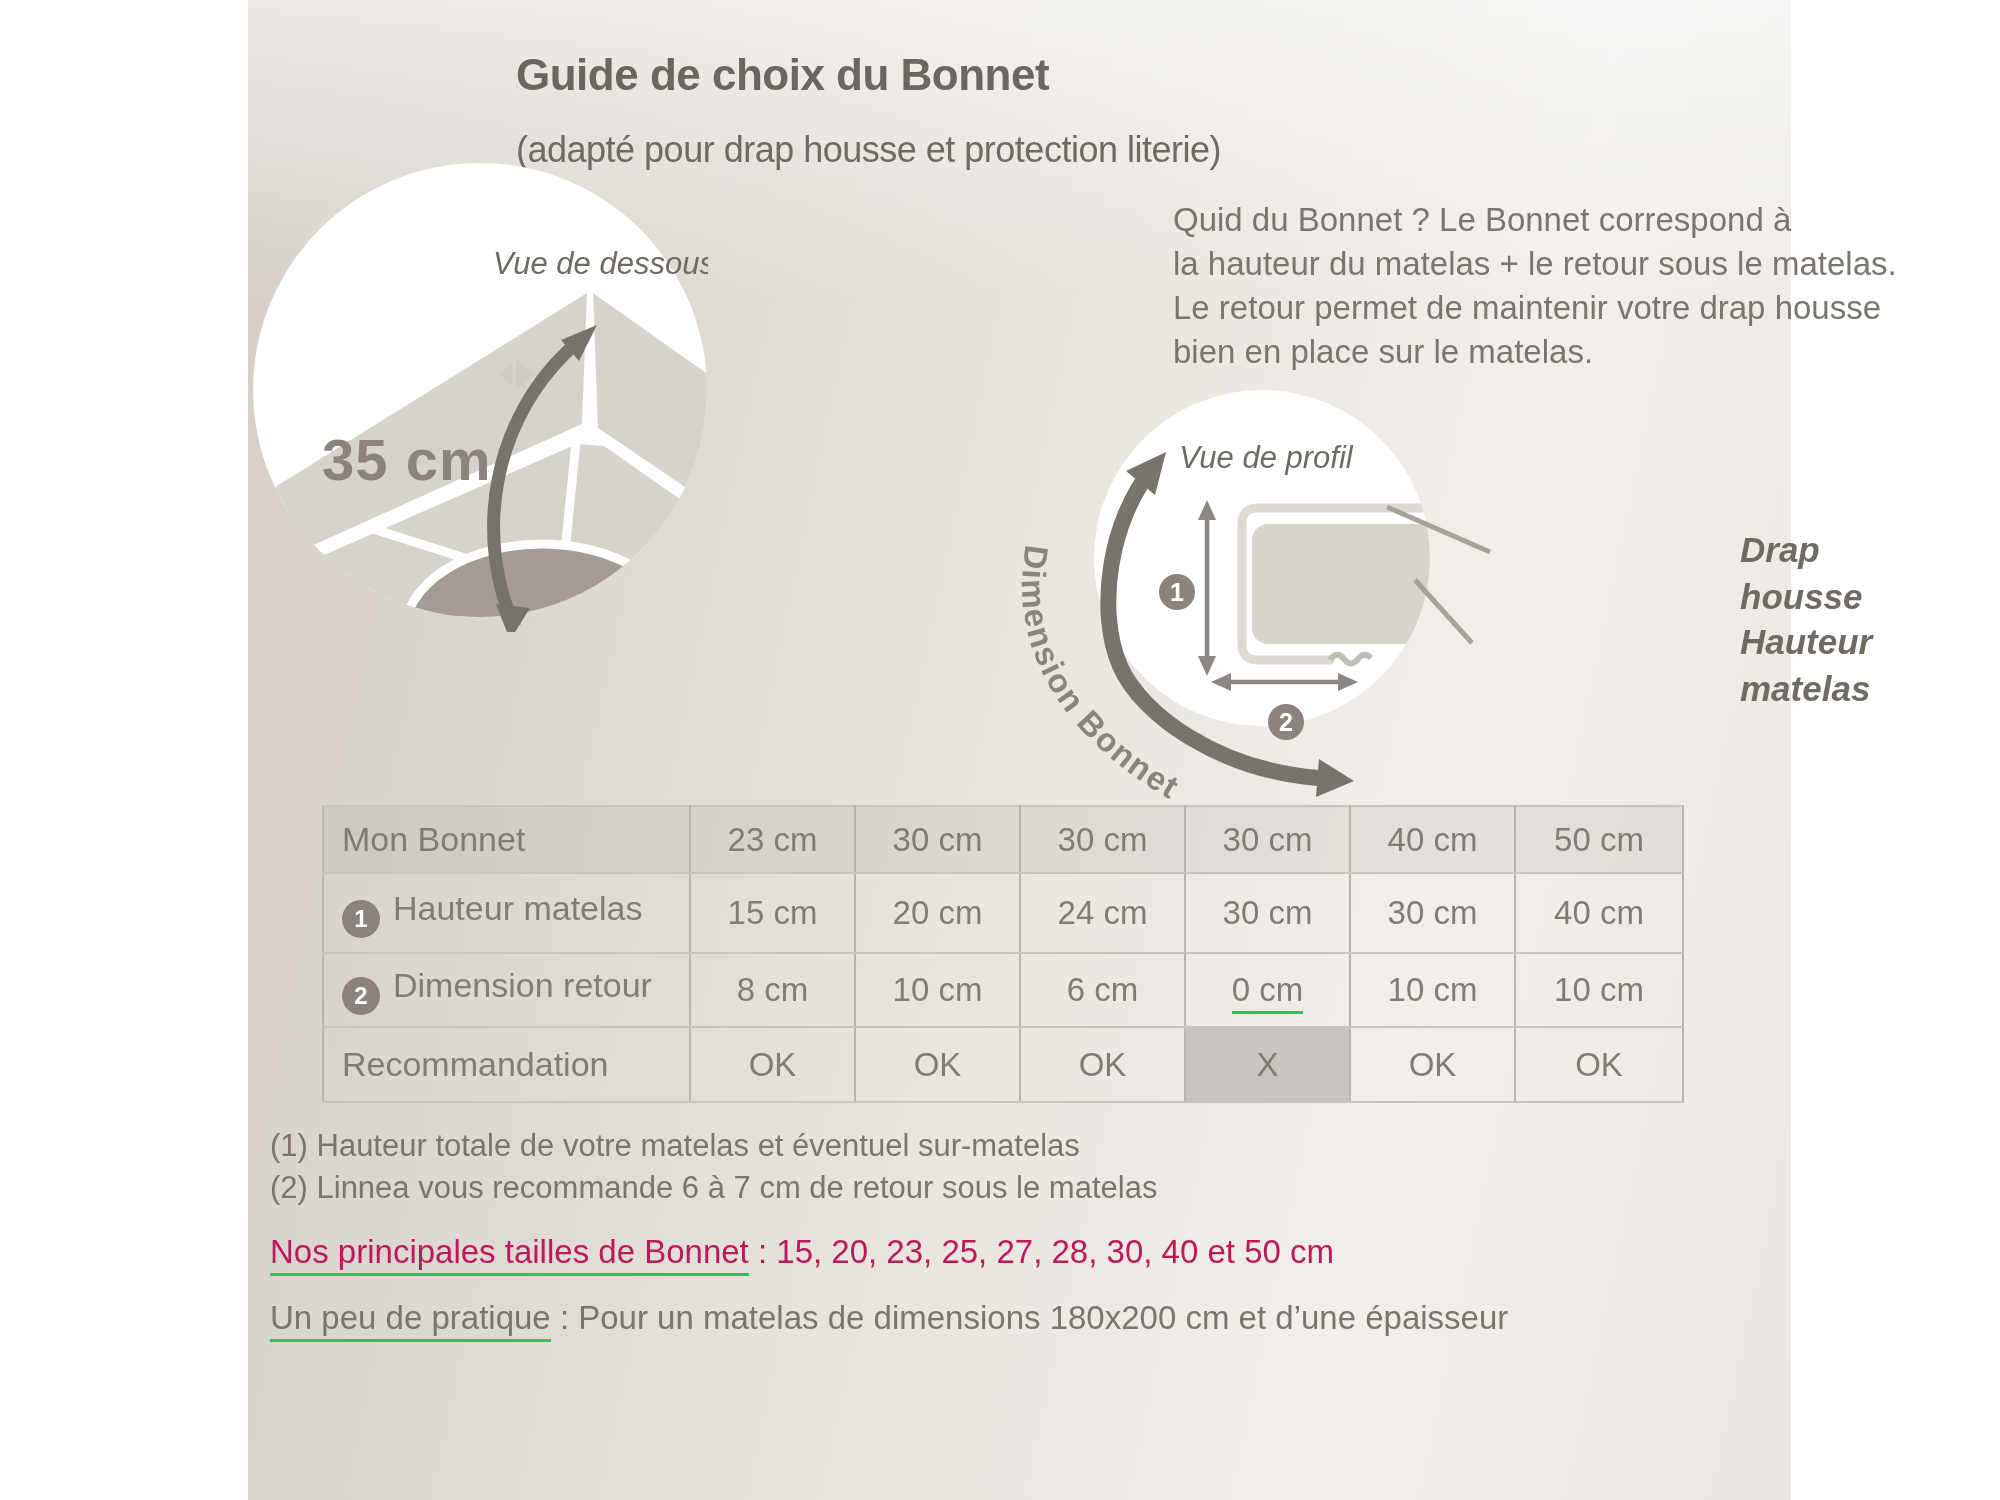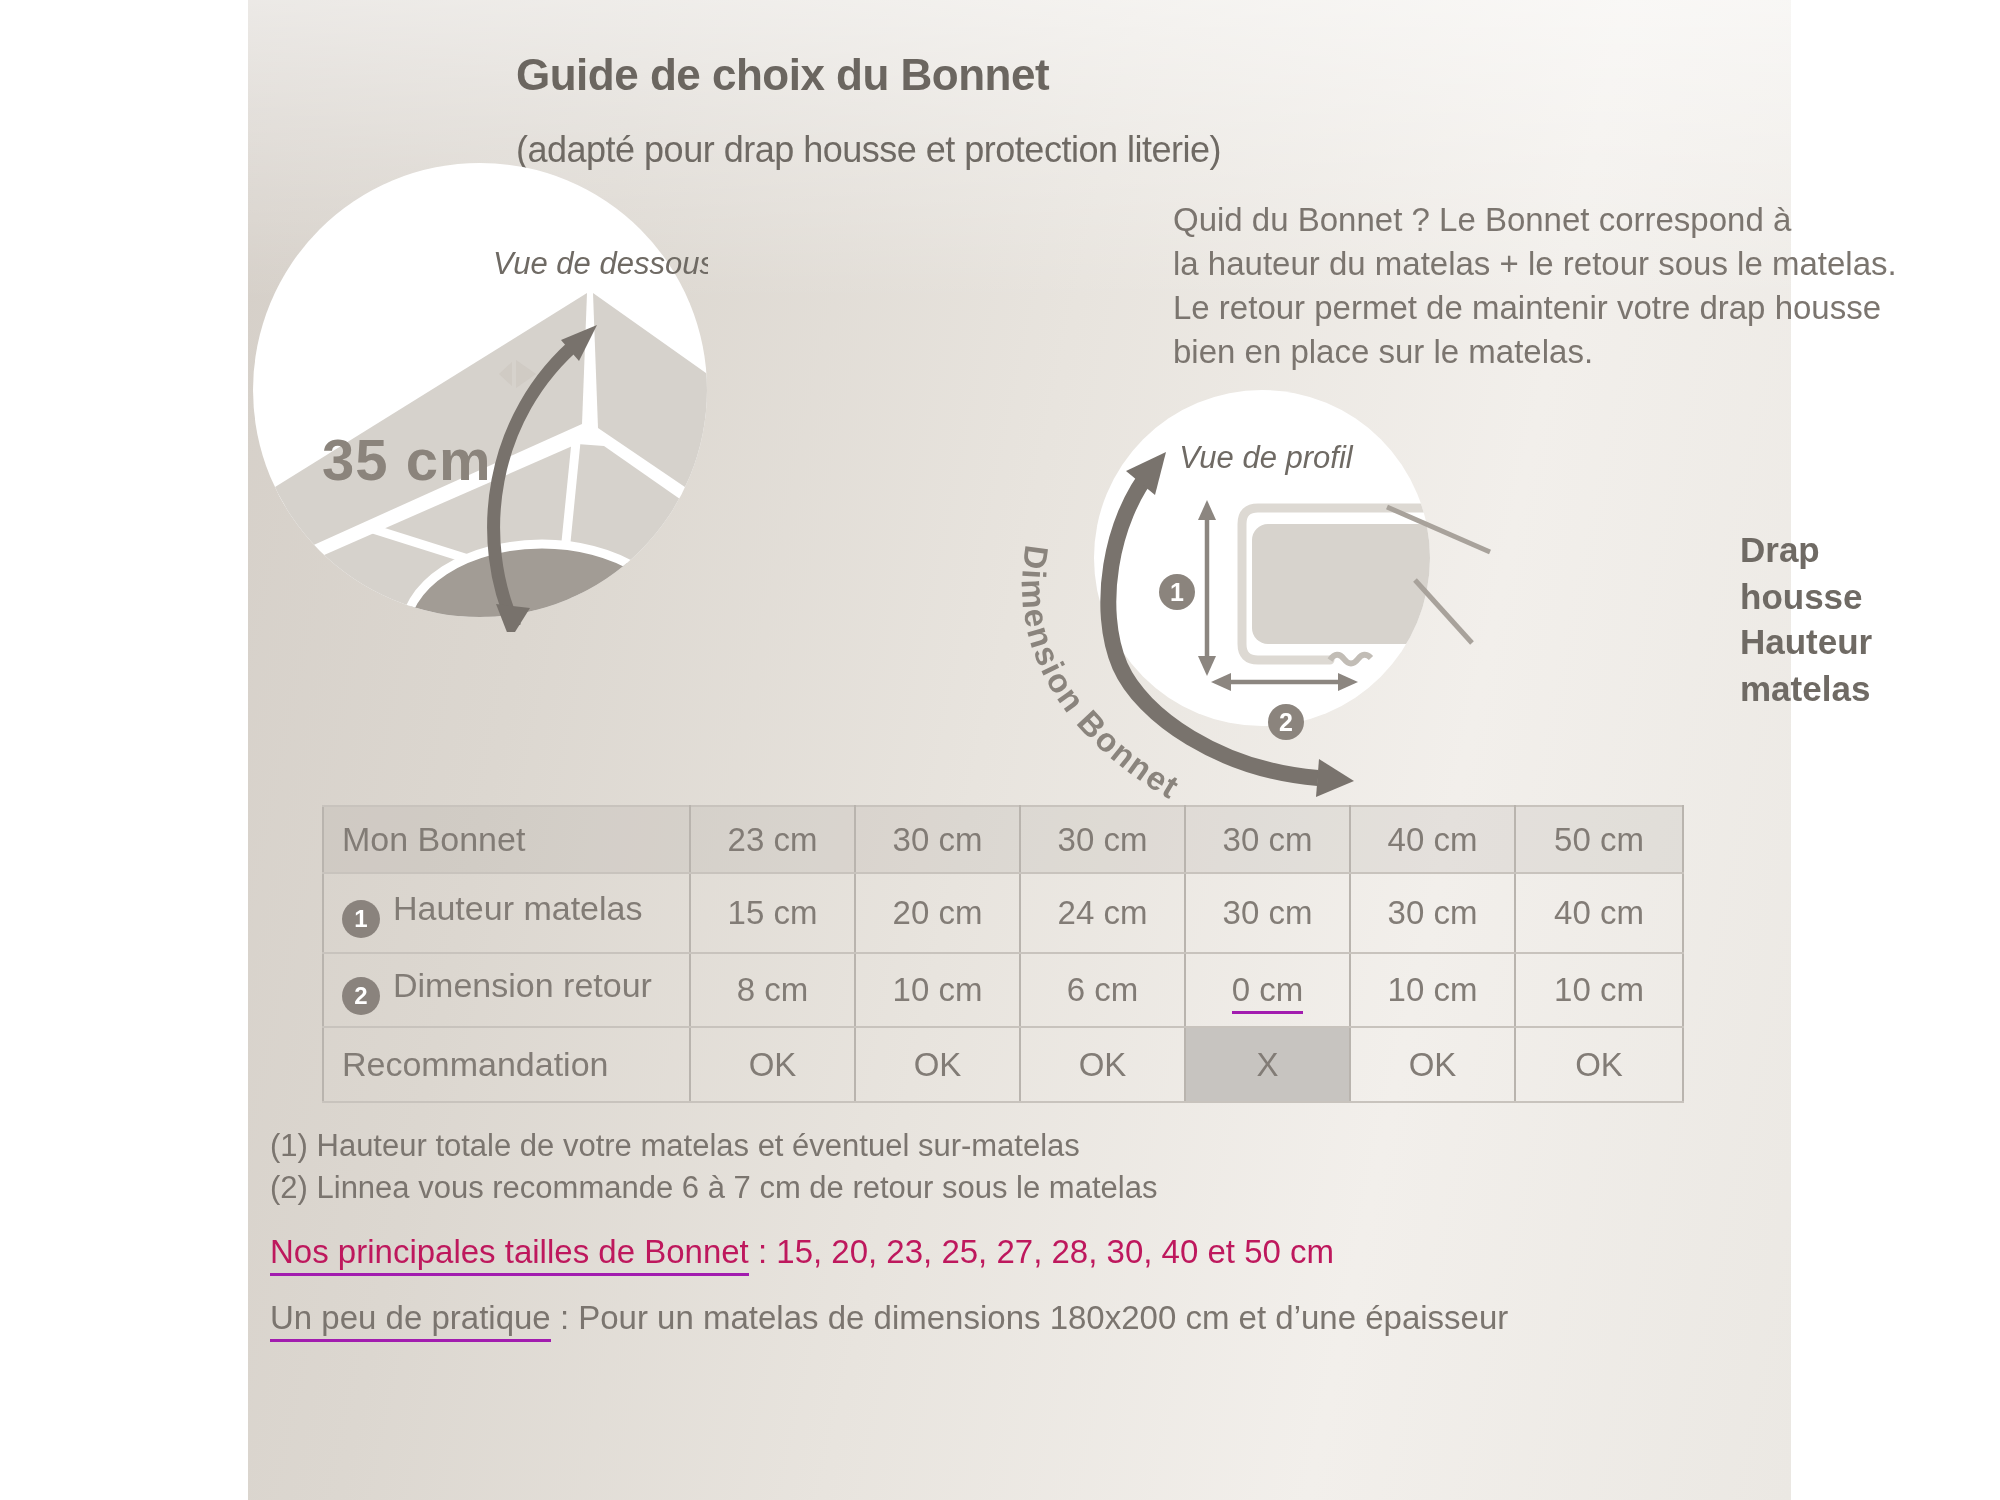--- a/index.html
+++ b/index.html
@@ -6,39 +6,39 @@
   .page{position:relative;width:2000px;height:1500px;background:#ffffff;overflow:hidden;
         font-family:"Liberation Sans", sans-serif;}
   .canvas{position:absolute;left:248px;top:0;width:1504px;height:1500px;
         background:
           linear-gradient(180deg, rgba(255,255,255,.55) 0%, rgba(255,255,255,0) 20%),
           linear-gradient(102deg,#d5cfc8 0%, #dcd7d0 22%, #e8e4de 48%, #f2efeb 74%, #ebe8e3 100%); padding-left: 39px;}
   .abs{position:absolute;}
   .title{left:268px;top:50px;font-size:44px;font-weight:700;color:#6b6660;letter-spacing:-0.5px;}
   .subtitle{left:268px;top:108px;font-size:36px;font-weight:400;color:#6f6a64;letter-spacing:-0.5px;margin-top:21px;}
   .intro{left:925px;top:198px;width:830px;font-size:33px;line-height:44px;color:#7b756f;}
-  .dlabel{font-size:35px;font-weight:700;color:#6f6a64;line-height:47px;}
+  .dlabel{font-size:35px;font-weight:700;color:#6f6a64;line-height:47px;font-style:italic;}
   .lab-drap{left:1492px;top:526px;}
   .lab-haut{left:1492px;top:618px;width:190px;}
   table.bonnet{position:absolute;left:322px;top:805px;width:1360px;border-collapse:collapse;
         table-layout:fixed;font-size:33px;color:#827c76;}
   table.bonnet td{border-left:2px solid #b9b4ae;border-right:2px solid #b9b4ae;
         border-top:2px solid #c8c3bd;border-bottom:2px solid #c8c3bd;
         text-align:center;vertical-align:middle;padding:0;}
   table.bonnet tr.hd{height:67px;margin-left:8px;}
   table.bonnet tr.hd td{background:rgba(158,149,140,.16);}
   table.bonnet tr.r1{height:80px;}
   table.bonnet tr.r2{height:74px;}
   table.bonnet tr.r3{height:75px;}
   table.bonnet td.lbl{text-align:left;padding-left:18px;font-size:34px;}
   table.bonnet td.x{background:#c7c4c0;}
   .badge{display:inline-flex;align-items:center;justify-content:center;width:38px;height:38px;
         border-radius:50%;background:#8a837d;color:#ffffff;font-size:24px;font-weight:700;
         margin-right:13px;vertical-align:-7px;}
-  .ulspan{border-bottom:3px solid #a21caf;padding-bottom:3px;}
+  .ulspan{border-bottom:3px solid #22c55e;padding-bottom:3px;}
   .fnote{left:270px;font-size:31px;color:#7b756f;}
   .sizes{left:270px;top:1233px;font-size:33px;color:#be185d;}
   .practice{left:270px;top:1292px;font-size:33px;line-height:52px;color:#7b756f;width:1420px;}
   svg text{font-family:"Liberation Sans", sans-serif;}
 </style>
 </head>
 <body>
 
 <div class="page">
   <div class="canvas">

